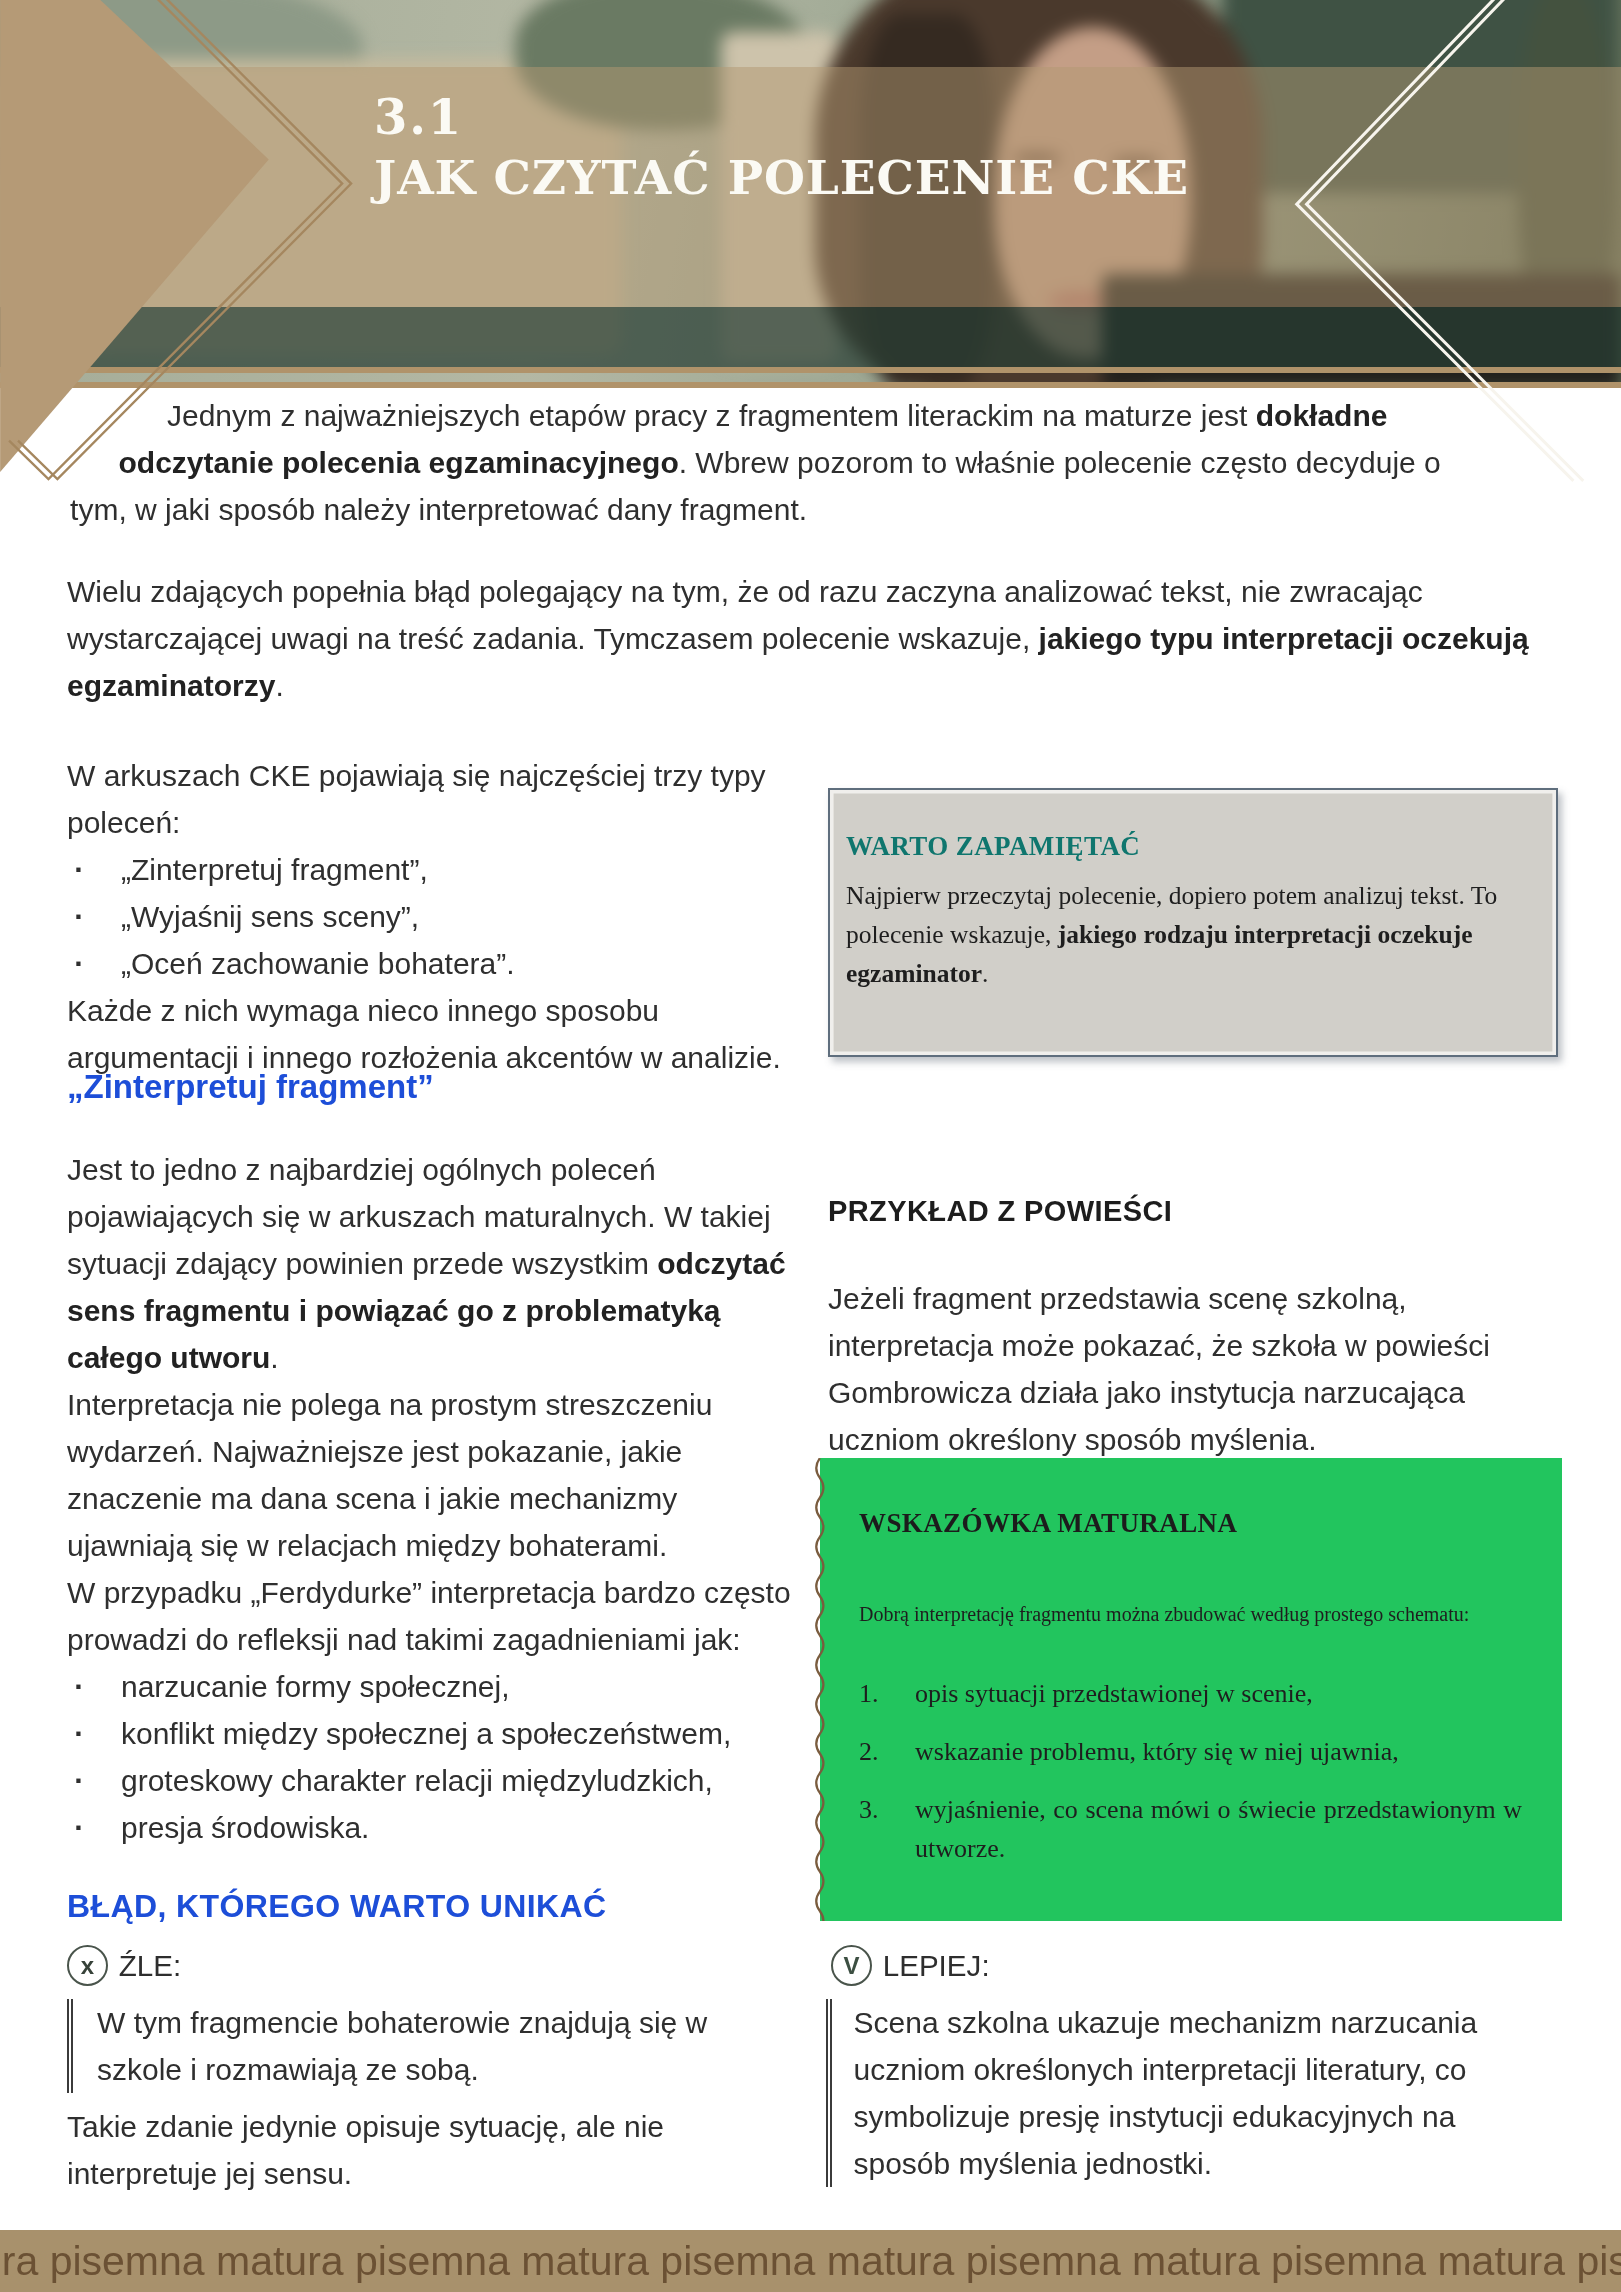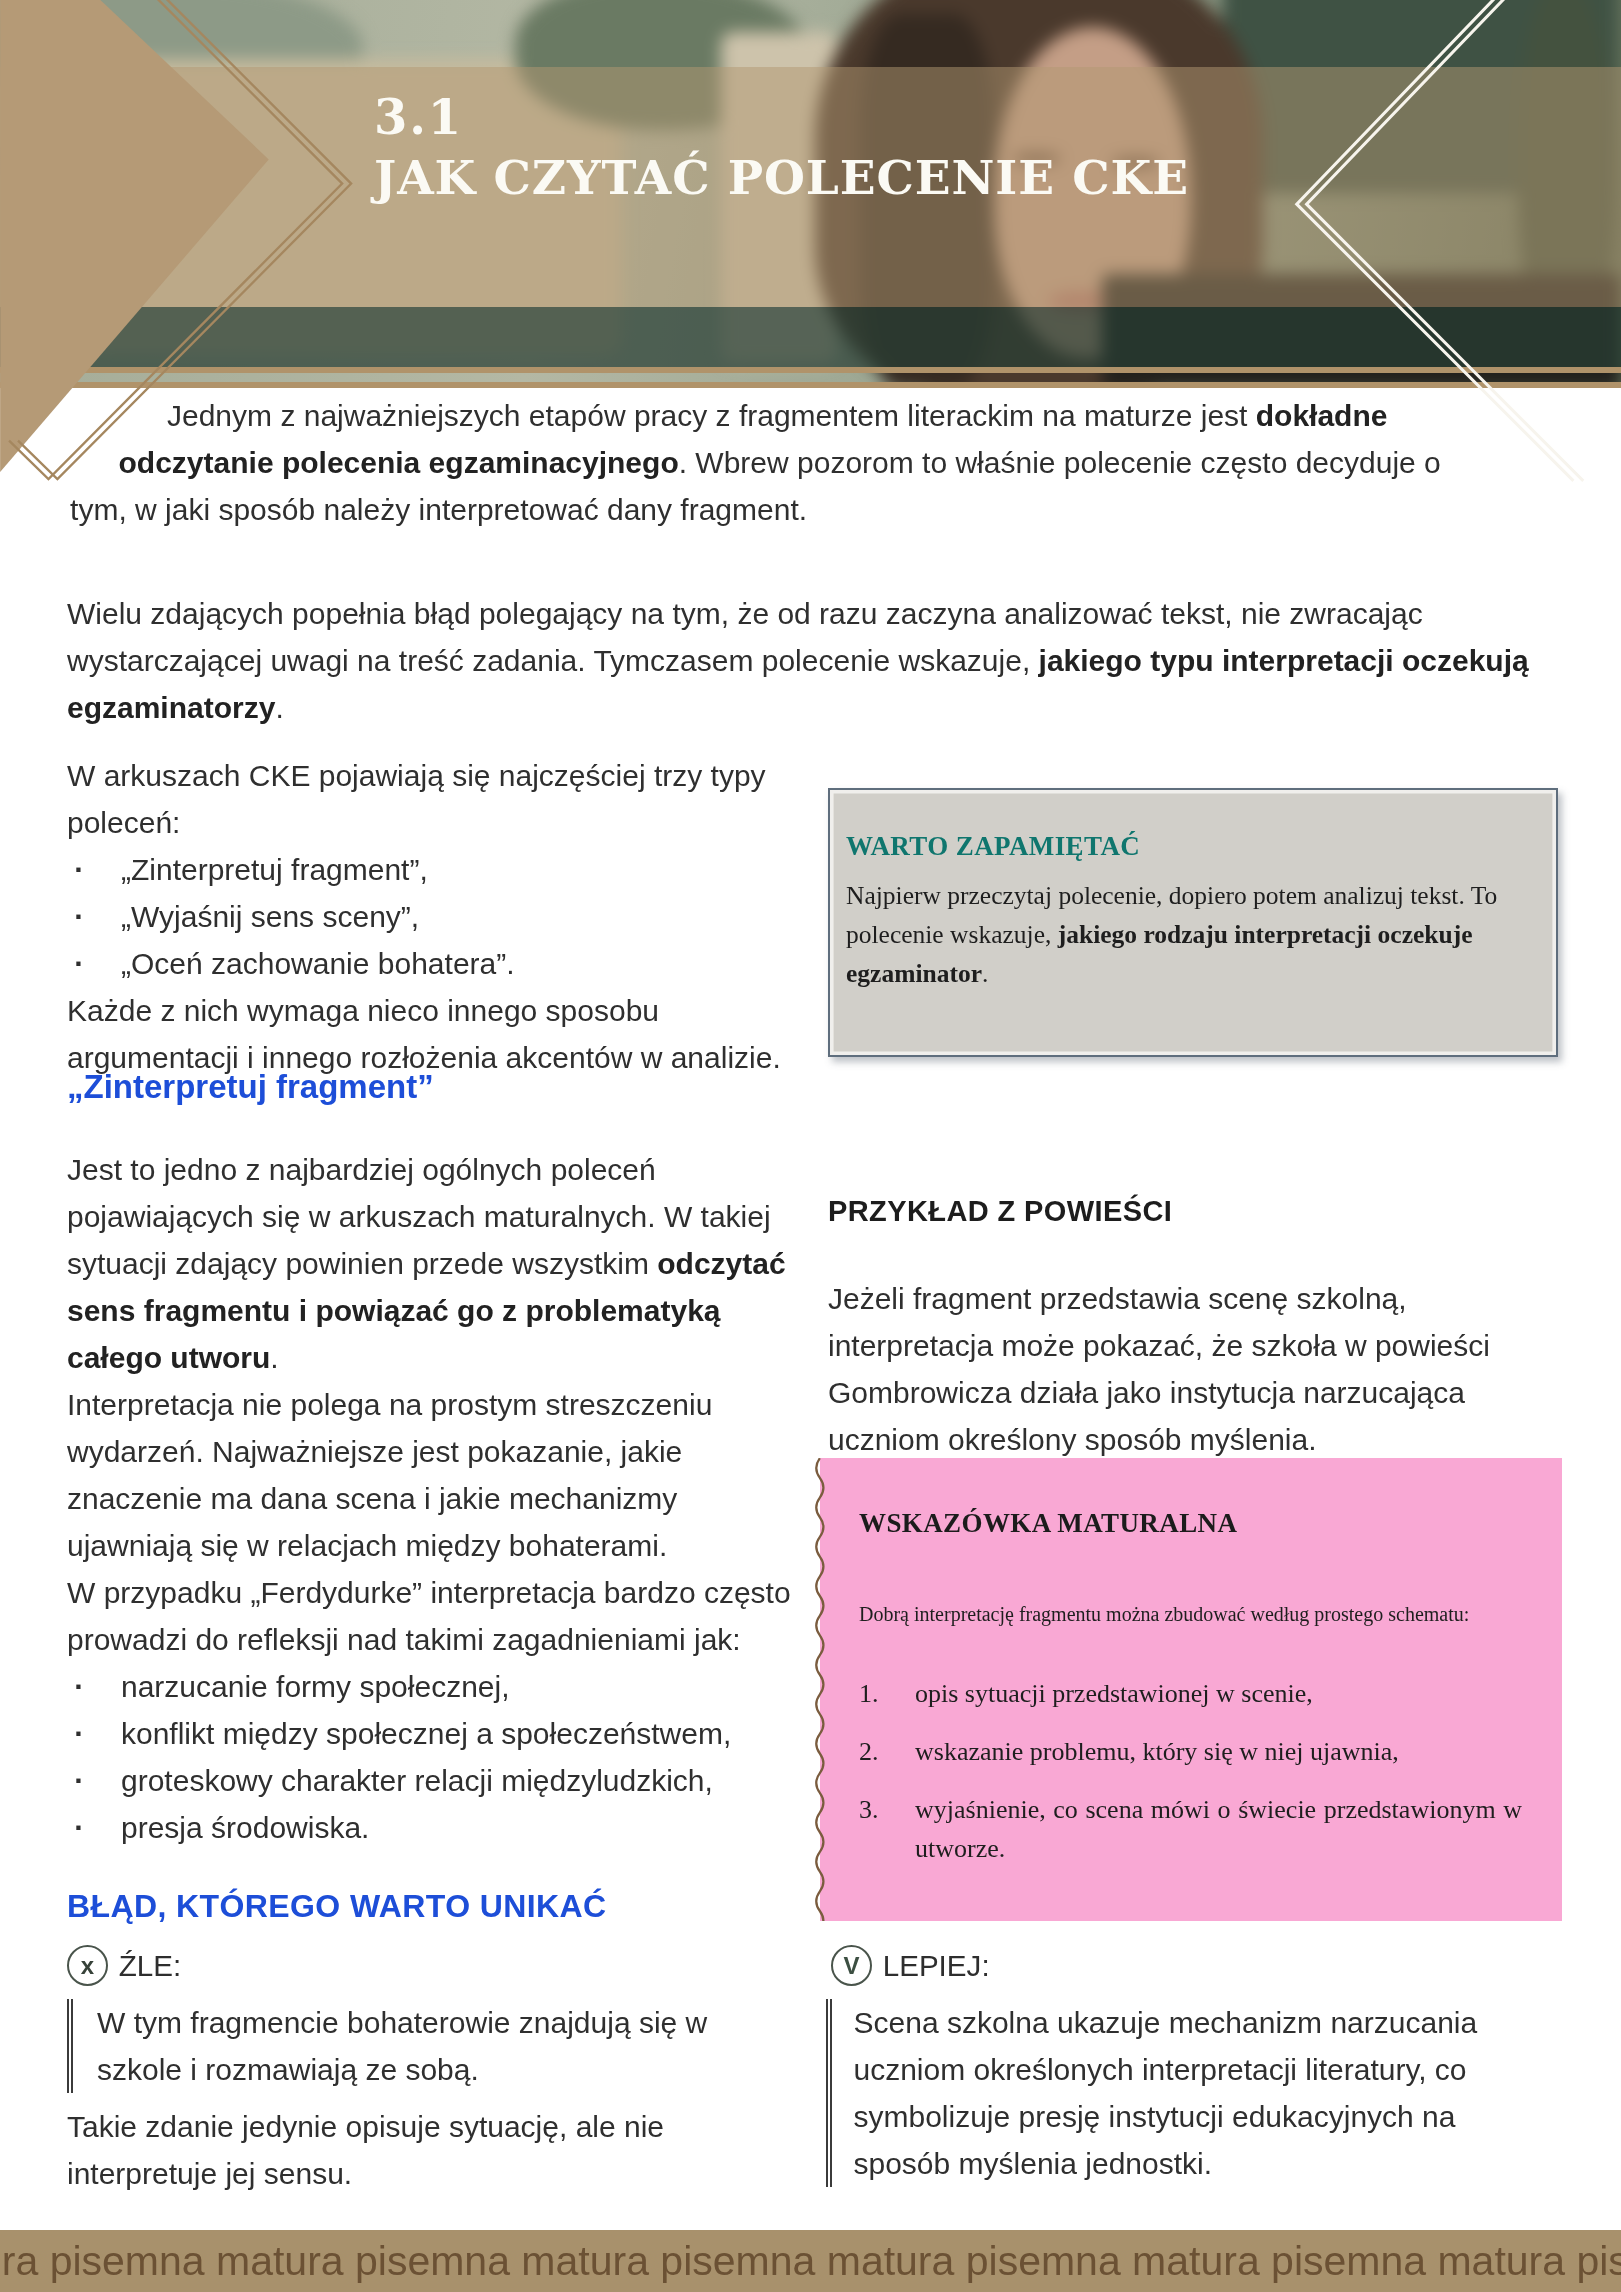--- a/index.html
+++ b/index.html
@@ -52,21 +52,21 @@
 
   
   .warto{background:#d1cfc9;border:2.7px solid #5f6e7d;
          box-shadow:inset 0 0 0 3.6px #f0efec,3.6px 4.5px 7.2px rgba(70,80,95,.35);
          padding:41px 27px 0 16px;box-sizing:border-box;
          font-family:"Liberation Serif",serif;}
   .warto h3{margin:0 0 14.3px;font-size:27px;letter-spacing:0.4px;color:#0f766e;}
   .warto p{font-size:25.5px;line-height:39px;color:#1e1e1e;}
 
   
-  .wsk{background:#f9a8d4;box-sizing:border-box;padding:50px 40px 0 39px;
+  .wsk{background:#22c55e;box-sizing:border-box;padding:50px 40px 0 39px;
        font-family:"Liberation Serif",serif;color:#1e1e1e;}
   .wsk h3{margin:0 0 47px;font-size:27px;letter-spacing:0.4px;color:#1c1c1c;}
   .wsk .intro{font-size:20px;line-height:56px;}
   .wsk-list{list-style:none;counter-reset:n;margin:32px 0 0;padding:0;}
   .wsk-list li{counter-increment:n;position:relative;padding-left:56px;margin-bottom:19px;
                font-size:26px;line-height:39px;text-align:justify;}
   .wsk-list li::before{content:counter(n) ".";position:absolute;left:0;}
   .wave{position:absolute;left:-9.9px;top:0;}
 
   
@@ -127,21 +127,21 @@
       <path d="M1673,-6 L1448,228 L1757,537"></path>
       <path d="M1673,-6 L1448,228 L1757,537" transform="translate(11,0)"></path>
     </g>
   </svg>
 
   <div class="abs body-txt" style="left:67px;top:392px;width:1433px;">
     <span class="tri-spacer"></span>
     <span>Jednym z najważniejszych etapów pracy z fragmentem literackim na maturze jest </span><b>dokładne odczytanie polecenia egzaminacyjnego</b><span>. Wbrew pozorom to właśnie polecenie często decyduje o tym, w jaki sposób należy interpretować dany fragment.</span>
   </div>
 
-  <div class="abs body-txt" style="left:67px;top:590px;width:1496px;">
+  <div class="abs body-txt" style="left:67px;top:568px;width:1496px;">
     <span>Wielu zdających popełnia błąd polegający na tym, że od razu zaczyna analizować tekst, nie zwracając wystarczającej uwagi na treść zadania. Tymczasem polecenie wskazuje, </span><b>jakiego typu interpretacji oczekują egzaminatorzy</b><span>.</span>
   </div>
 
   <div class="abs body-txt" style="left:67px;top:752px;width:734px;">
     <p>W arkuszach CKE pojawiają się najczęściej trzy typy poleceń:</p>
     <ul class="dot-list">
       <li>„Zinterpretuj fragment”,</li>
       <li>„Wyjaśnij sens sceny”,</li>
       <li>„Oceń zachowanie bohatera”.</li>
     </ul>

